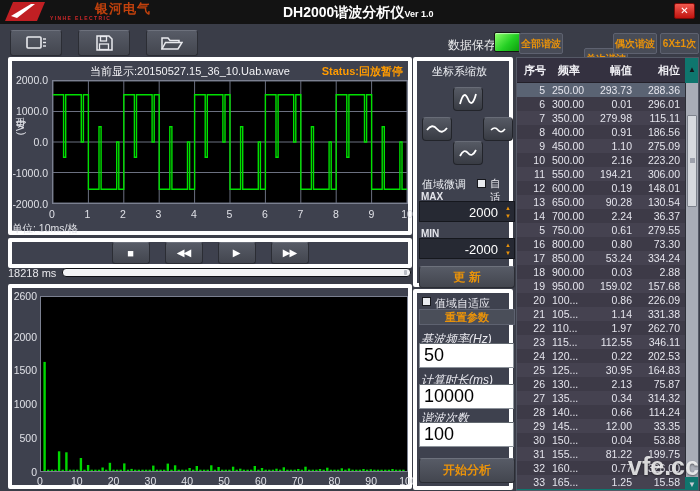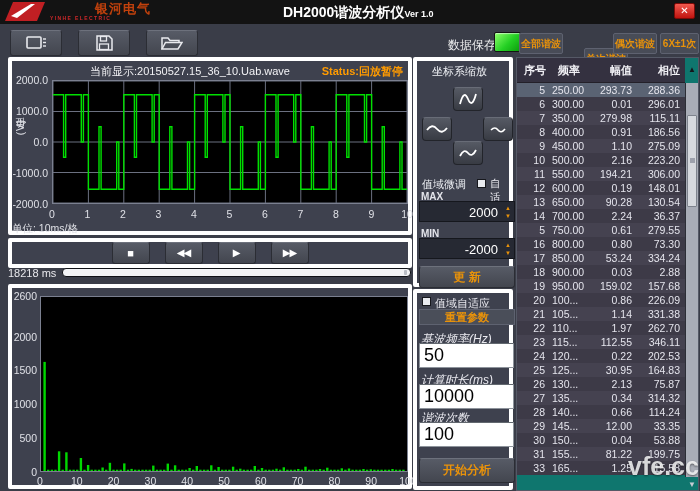--- a/index.html
+++ b/index.html
@@ -544,20 +544,26 @@
           <div class="c2">0.04</div>
           <div class="c3">53.88</div>
         </div>
         <div class="trow">
           <div class="c0">31</div>
           <div class="c1">155...</div>
           <div class="c2">81.22</div>
           <div class="c3">199.75</div>
         </div>
         <div class="trow">
+          <div class="c0">32</div>
+          <div class="c1">160...</div>
+          <div class="c2">0.77</div>
+          <div class="c3">326.00</div>
+        </div>
+        <div class="trow">
           <div class="c0">33</div>
           <div class="c1">165...</div>
           <div class="c2">1.25</div>
           <div class="c3">15.58</div>
         </div>
       </div>
     <div id="tbl-up">▲</div>
     <div id="tbl-scroll">
       <div id="tbl-thumb"></div>
     </div>

